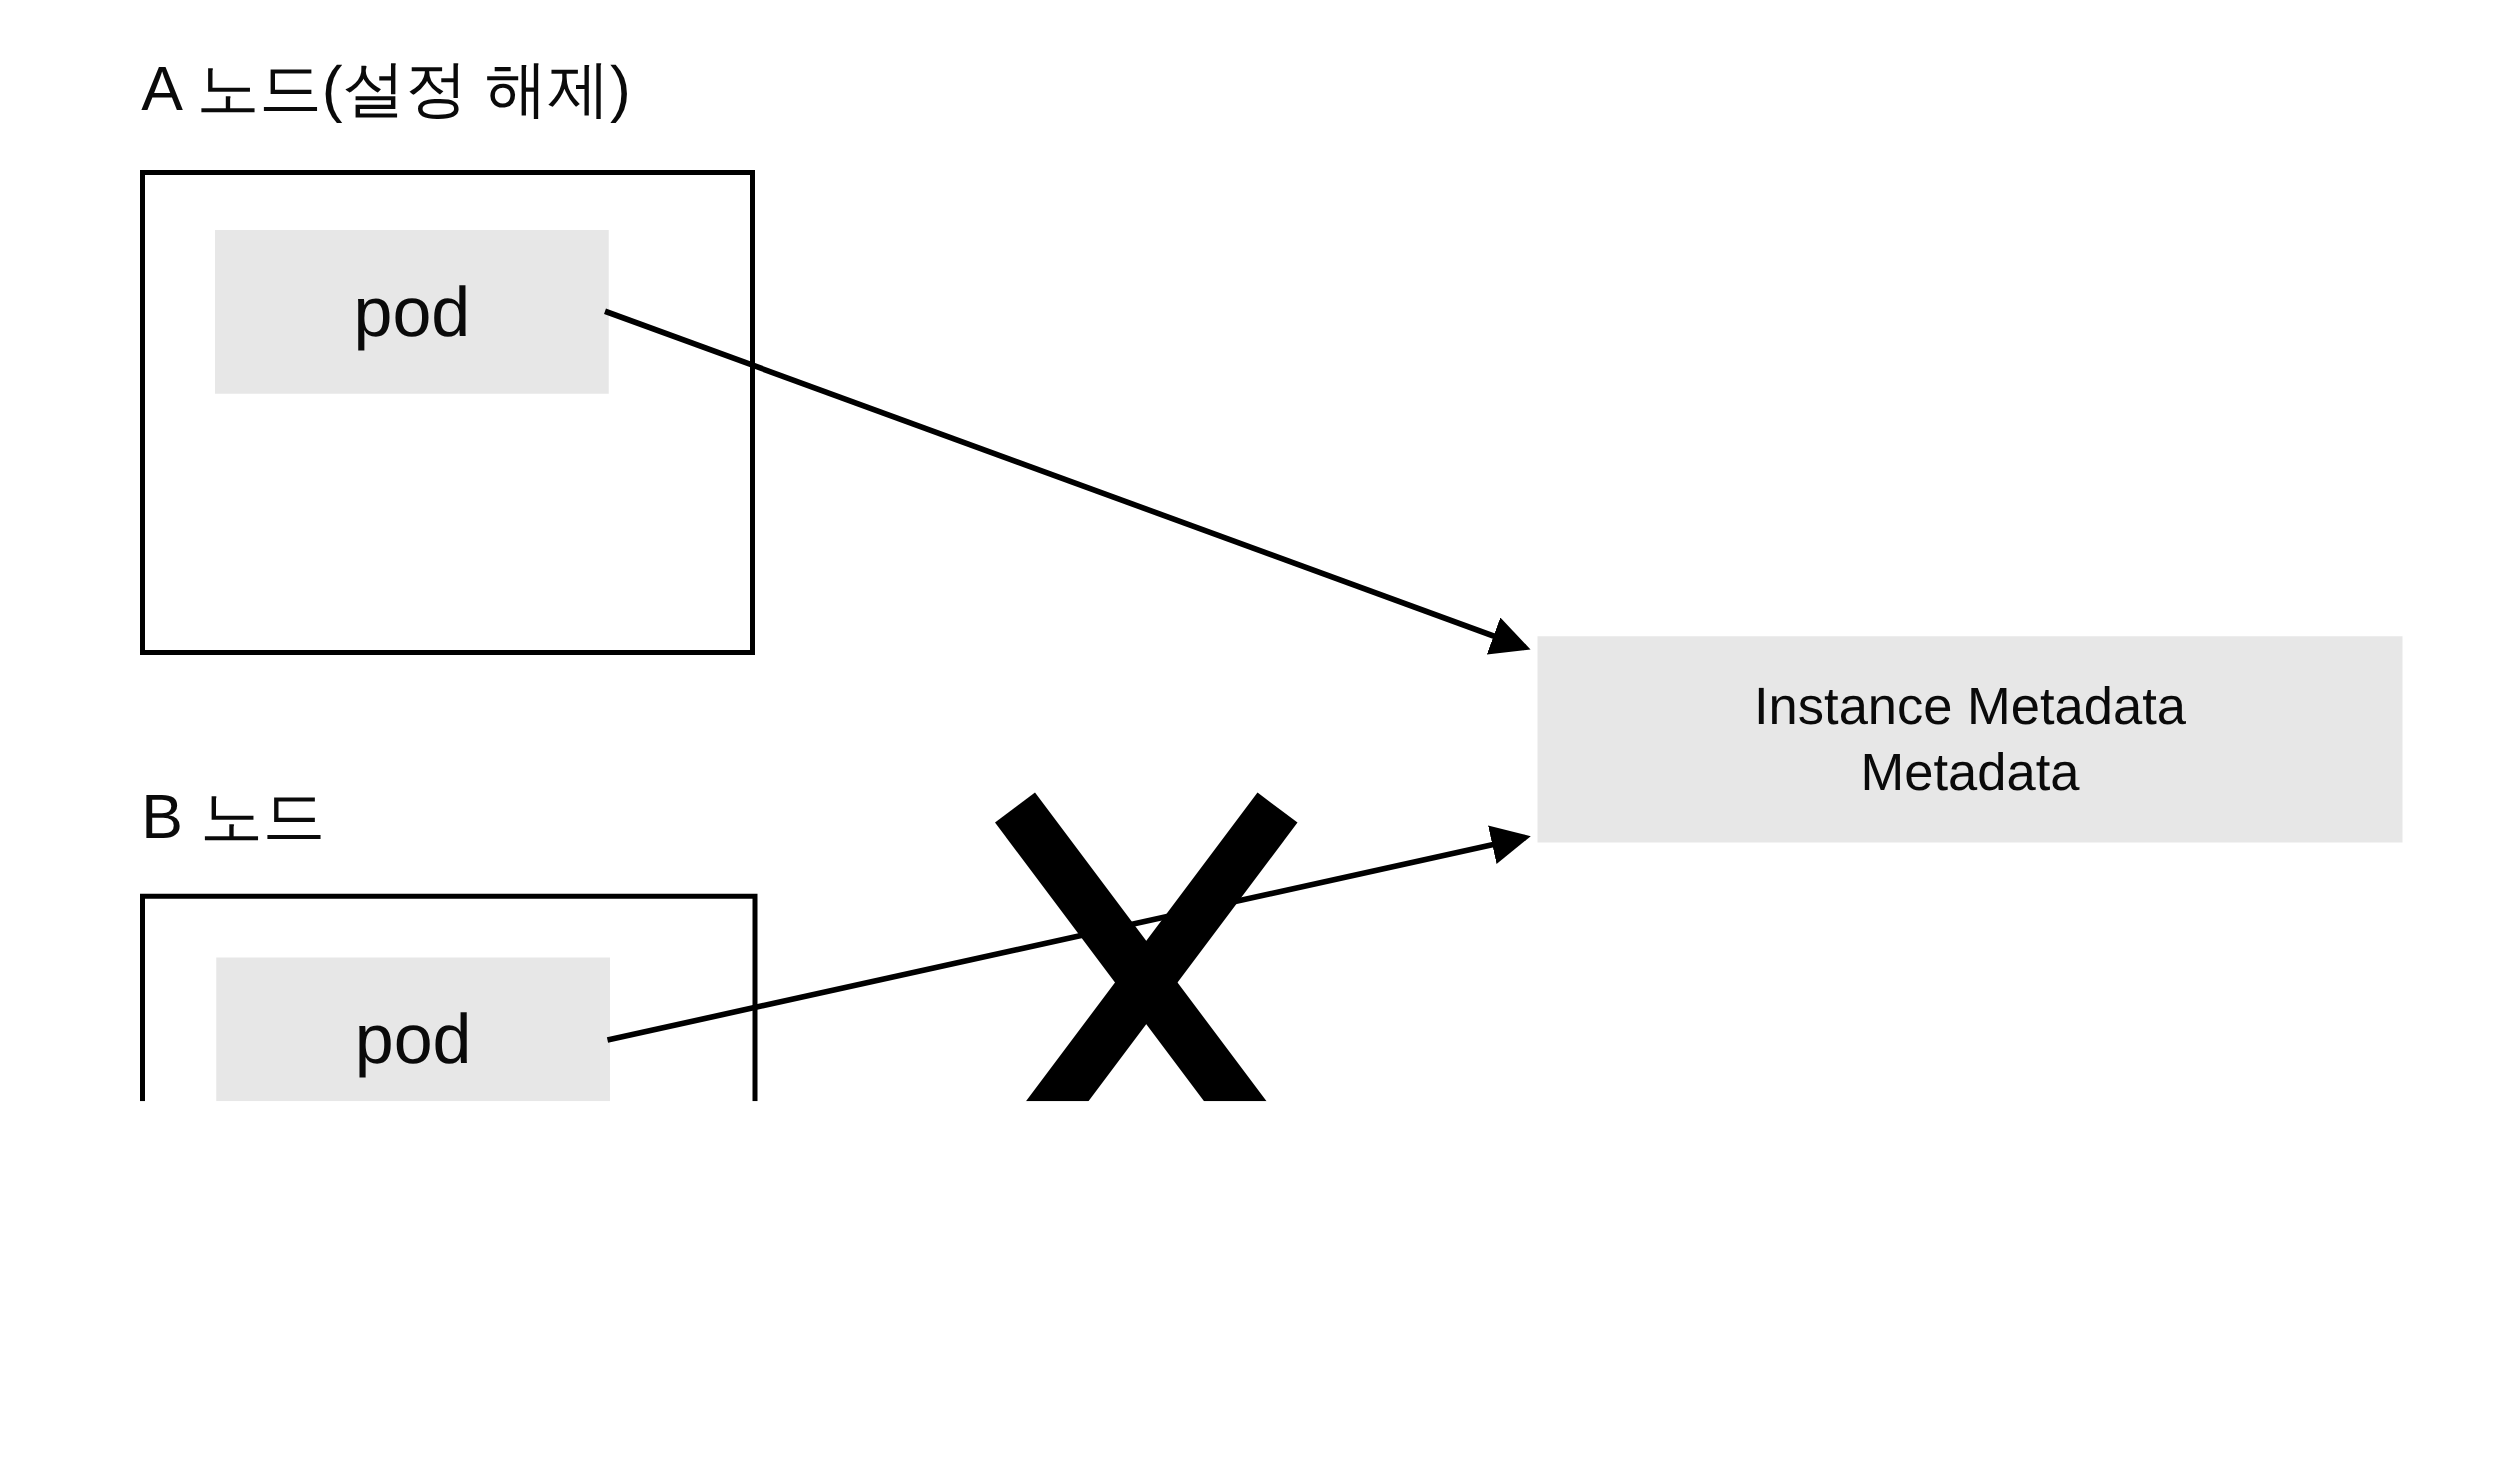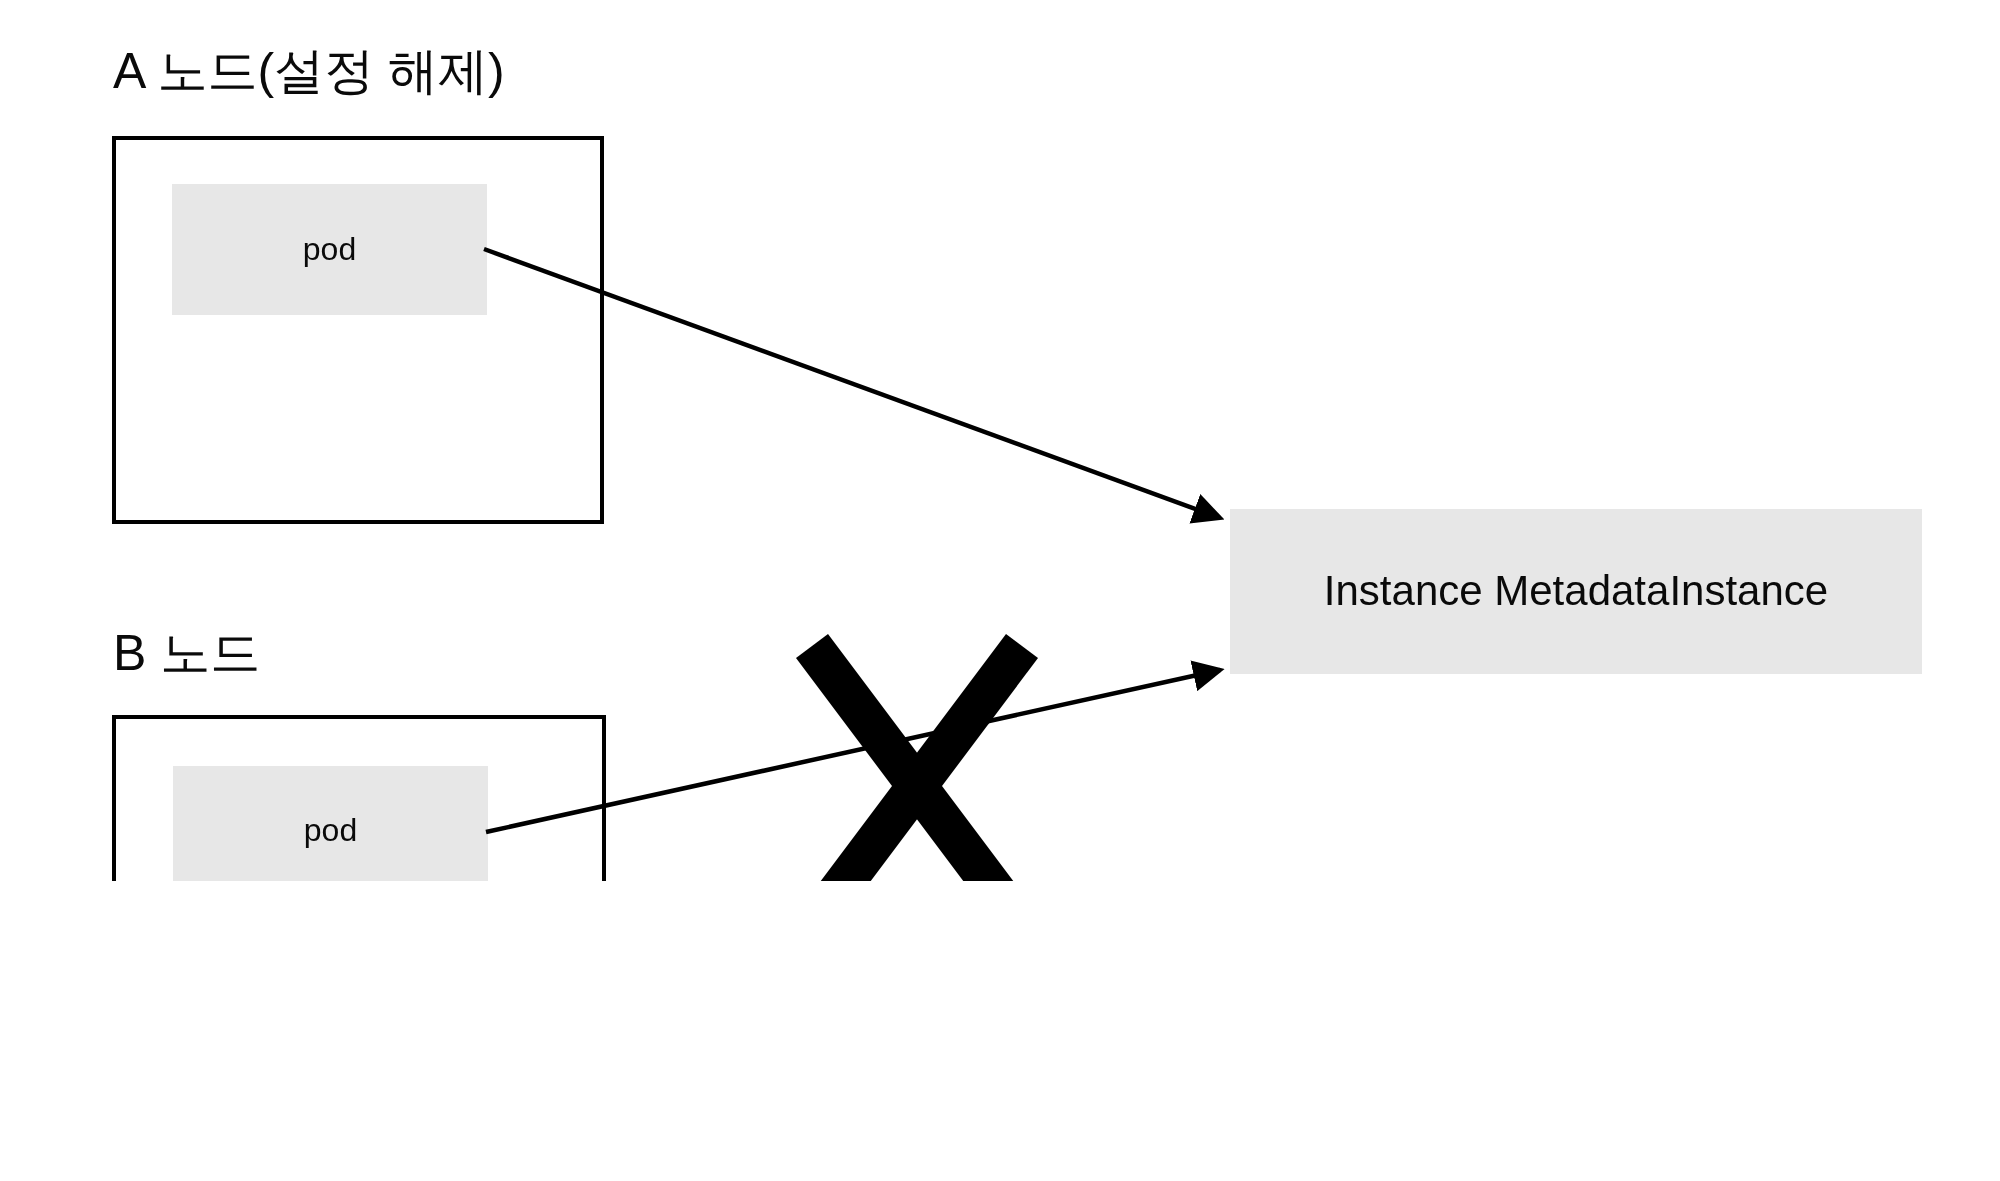--- a/index.html
+++ b/index.html
@@ -34,33 +34,33 @@
     box-sizing: border-box;
   }
   .node-box.a { left: 112px; top: 136px; width: 492px; height: 388px; }
   .node-box.b { left: 112px; top: 715px; width: 494px; height: 389px; }
   .pod-box {
     position: absolute;
     background: #e7e7e7;
     display: flex;
     align-items: center;
     justify-content: center;
-    font-size: 32px;
+    font-size: 56px;
     font-weight: 400;
     color: #0a0a0a;
   }
   .pod-box.a { left: 172px; top: 184px; width: 315px; height: 131px; }
   .pod-box.b { left: 173px; top: 766px; width: 315px; height: 128px; }
   .service-box {
     position: absolute;
     left: 1230px; top: 509px;
     width: 692px; height: 165px;
     background: #e7e7e7;
     display: flex;
-    flex-direction: row;
+    flex-direction: column;
     align-items: center;
     justify-content: center;
     font-size: 42px;
     line-height: 1.25;
     font-weight: 400;
     color: #0a0a0a;
     text-align: center;
   }
   .overlay {
     position: absolute;
@@ -85,21 +85,21 @@
   <div class="node-title b">B 노드</div>
 
   <div class="node-box b"></div>
 
   <div class="pod-box b">
     <span>pod</span>
   </div>
 
   <div class="service-box">
     <div>Instance Metadata</div>
-    <div>Instance</div>
+    <div>Metadata</div>
   </div>
 
   <svg class="overlay" viewBox="0 0 2000 1181" xmlns="http://www.w3.org/2000/svg">
     <defs>
       <marker id="arrowhead" viewBox="0 0 10 10" refX="8.5" refY="5" markerWidth="7" markerHeight="7" orient="auto">
         <path d="M0,0 L10,5 L0,10 z" fill="#000000"></path>
       </marker>
     </defs>
 
     <line x1="484" y1="249" x2="1220" y2="518" stroke="#000000" stroke-width="4.5" marker-end="url(#arrowhead)"></line>

